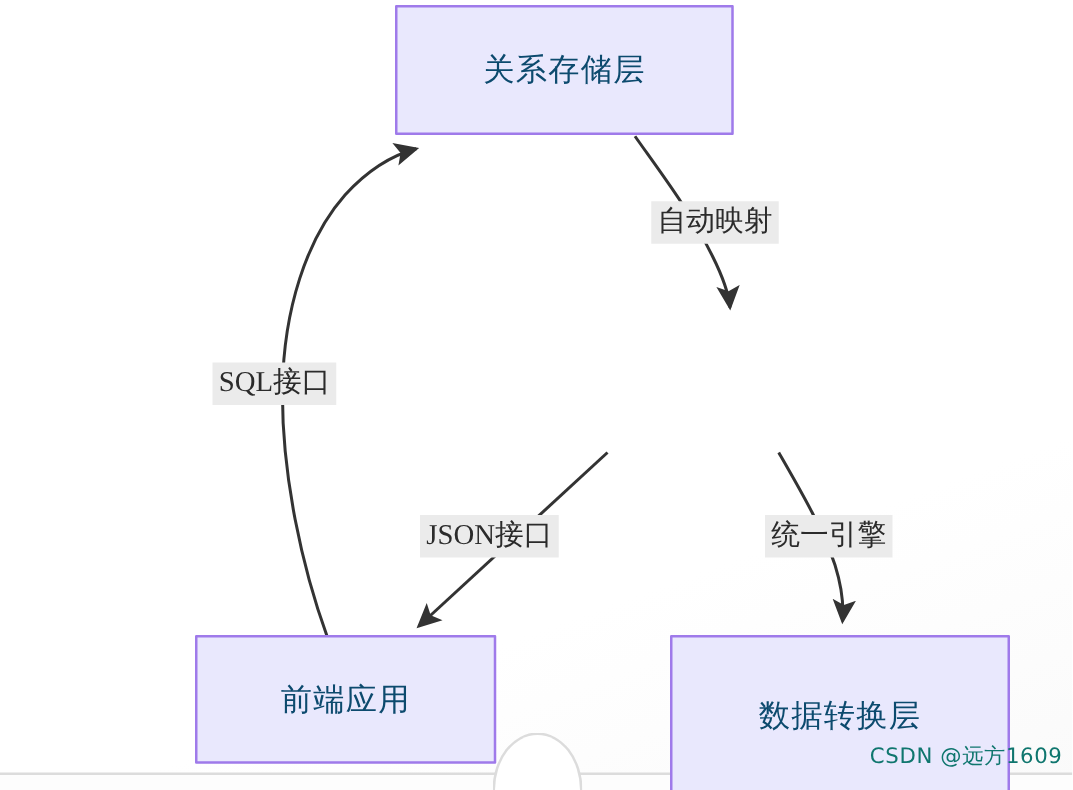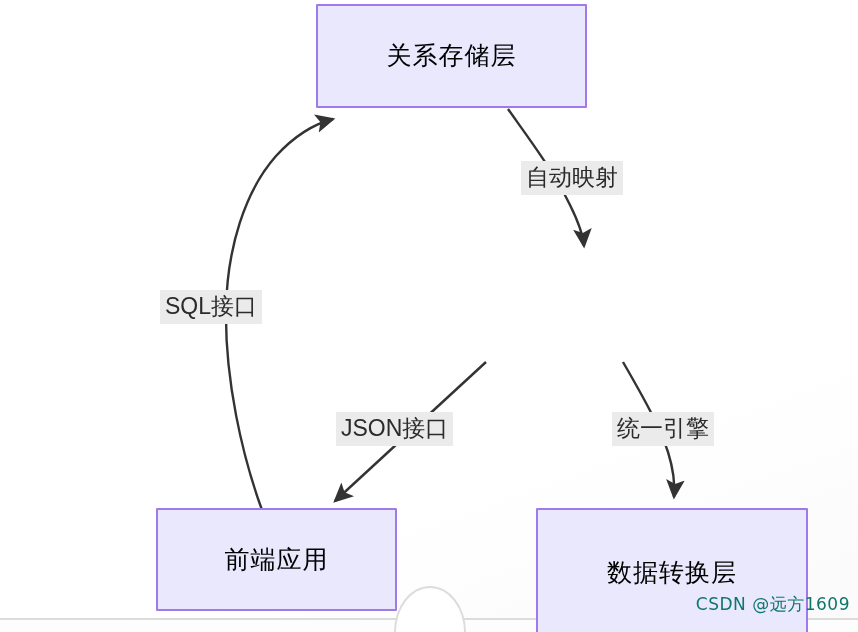--- a/index.html
+++ b/index.html
@@ -32,36 +32,36 @@
     background: #e9e8fd;
     border: 2px solid #9f7aea;
     border-radius: 1px;
     display: flex;
     align-items: center;
     justify-content: center;
     z-index: 3;
   }
   .node-label {
     font-size: 25px;
-    color: #000000;
+    color: #0c4a6e;
     letter-spacing: 1px;
     line-height: 1.2;
     white-space: nowrap;
     font-family: "DejaVu Sans", "Liberation Sans", sans-serif;
   }
   .edge-label {
     position: absolute;
     background: #ebebeb;
     color: #2b2b2b;
     font-size: 23px;
     line-height: 1.25;
     padding: 2px 5px 3px 5px;
     white-space: nowrap;
     z-index: 4;
-    font-family: Liberation Sans, sans-serif;
+    font-family: Liberation Serif, serif;
   }
   #bottom-divider {
     position: absolute;
     left: 0;
     bottom: 12px;
     width: 858px;
     height: 2px;
     background: #dcdcdc;
     z-index: 2;
   }
@@ -139,21 +139,21 @@
   <div class="node" style="left:156px; top:508px; width:241px; height:103px;">
     <span class="node-label">前端应用</span>
   </div>
 
   <div class="node" style="left:536px; top:508px; width:272px; height:129px;">
     <span class="node-label">数据转换层</span>
   </div>
 
   <div class="edge-label" style="left:521px; top:161px;">自动映射</div>
 
-  <div class="edge-label" style="left:160px; top:290px;">SQL接口</div>
+  <div class="edge-label" style="left:170px; top:290px;">SQL接口</div>
 
   <div class="edge-label" style="left:336px; top:412px;">JSON接口</div>
 
   <div class="edge-label" style="left:612px; top:412px;">统一引擎</div>
 
   <div id="bottom-strip"></div>
   <div id="bottom-divider"></div>
   <div id="bottom-notch"></div>
 
   <div id="watermark">CSDN @远方1609</div>

